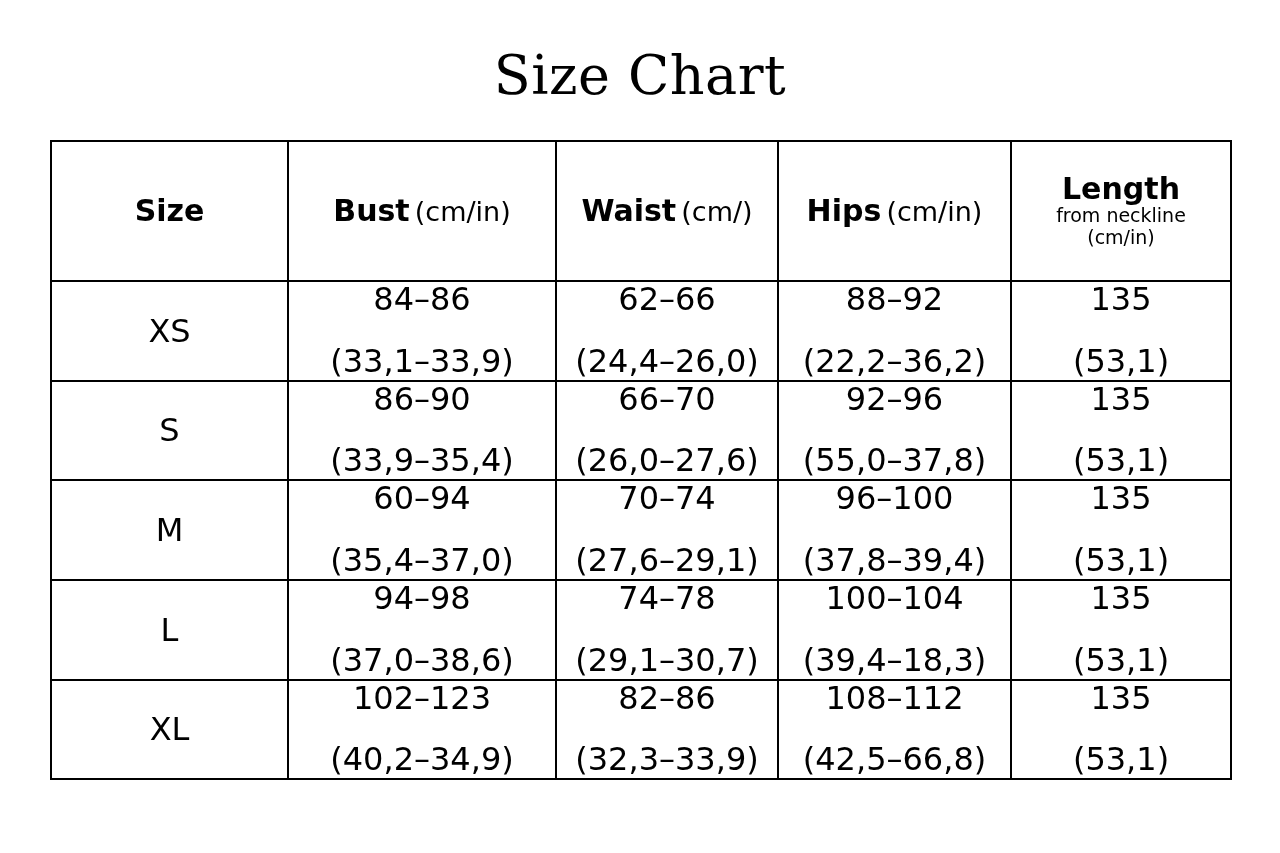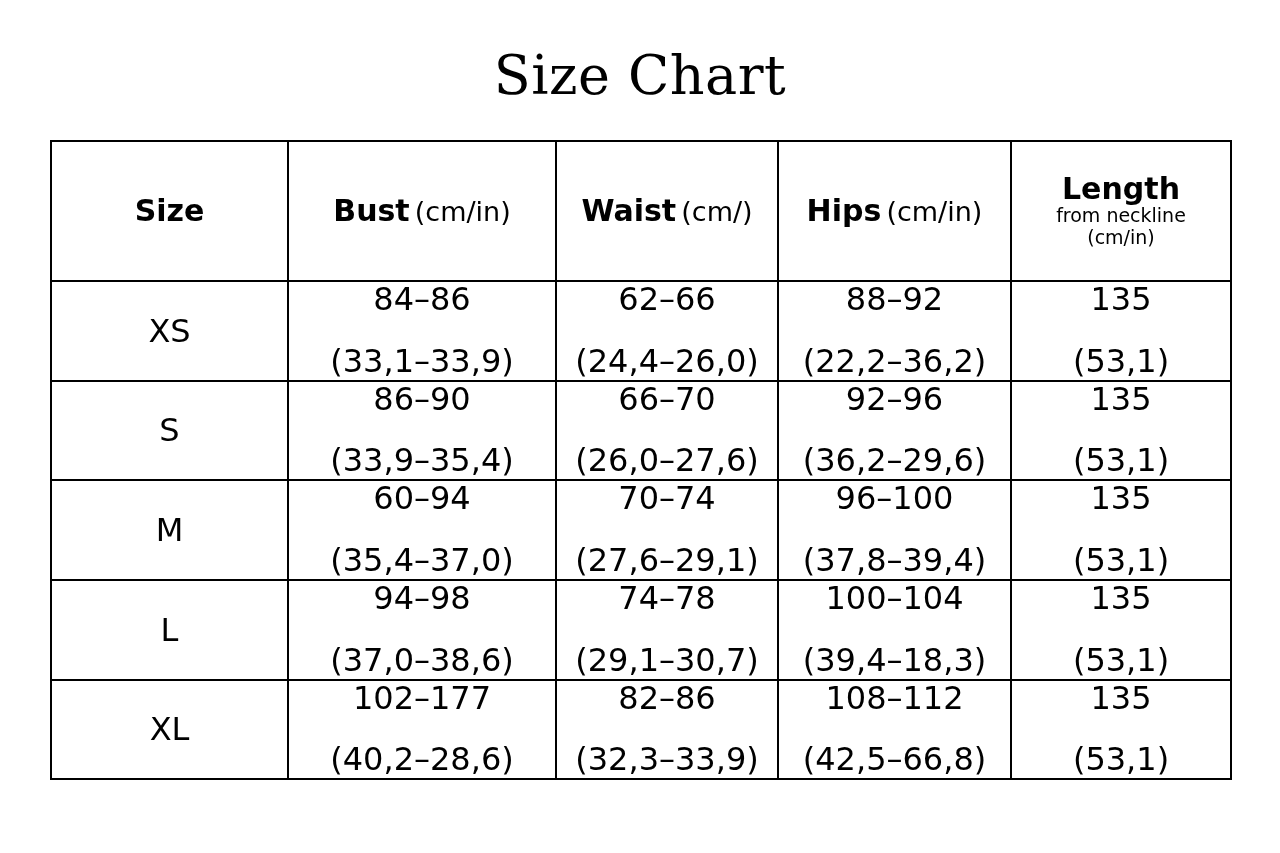--- a/index.html
+++ b/index.html
@@ -170,21 +170,21 @@
         <td class="cell">
           <span class="cm">86–90</span>
           <span class="inch">(33,9–35,4)</span>
         </td>
         <td class="cell">
           <span class="cm">66–70</span>
           <span class="inch">(26,0–27,6)</span>
         </td>
         <td class="cell">
           <span class="cm">92–96</span>
-          <span class="inch">(36,2–29,6)</span>
+          <span class="inch">(55,0–37,8)</span>
         </td>
         <td class="cell">
           <span class="cm">135</span>
           <span class="inch">(53,1)</span>
         </td>
       </tr>
 
       <tr>
         <td class="cell-size">M</td>
         <td class="cell">
@@ -221,22 +221,22 @@
         </td>
         <td class="cell">
           <span class="cm">135</span>
           <span class="inch">(53,1)</span>
         </td>
       </tr>
 
       <tr>
         <td class="cell-size">XL</td>
         <td class="cell">
-          <span class="cm">102–177</span>
-          <span class="inch">(40,2–28,6)</span>
+          <span class="cm">102–123</span>
+          <span class="inch">(40,2–34,9)</span>
         </td>
         <td class="cell">
           <span class="cm">82–86</span>
           <span class="inch">(32,3–33,9)</span>
         </td>
         <td class="cell">
           <span class="cm">108–112</span>
           <span class="inch">(42,5–66,8)</span>
         </td>
         <td class="cell">

